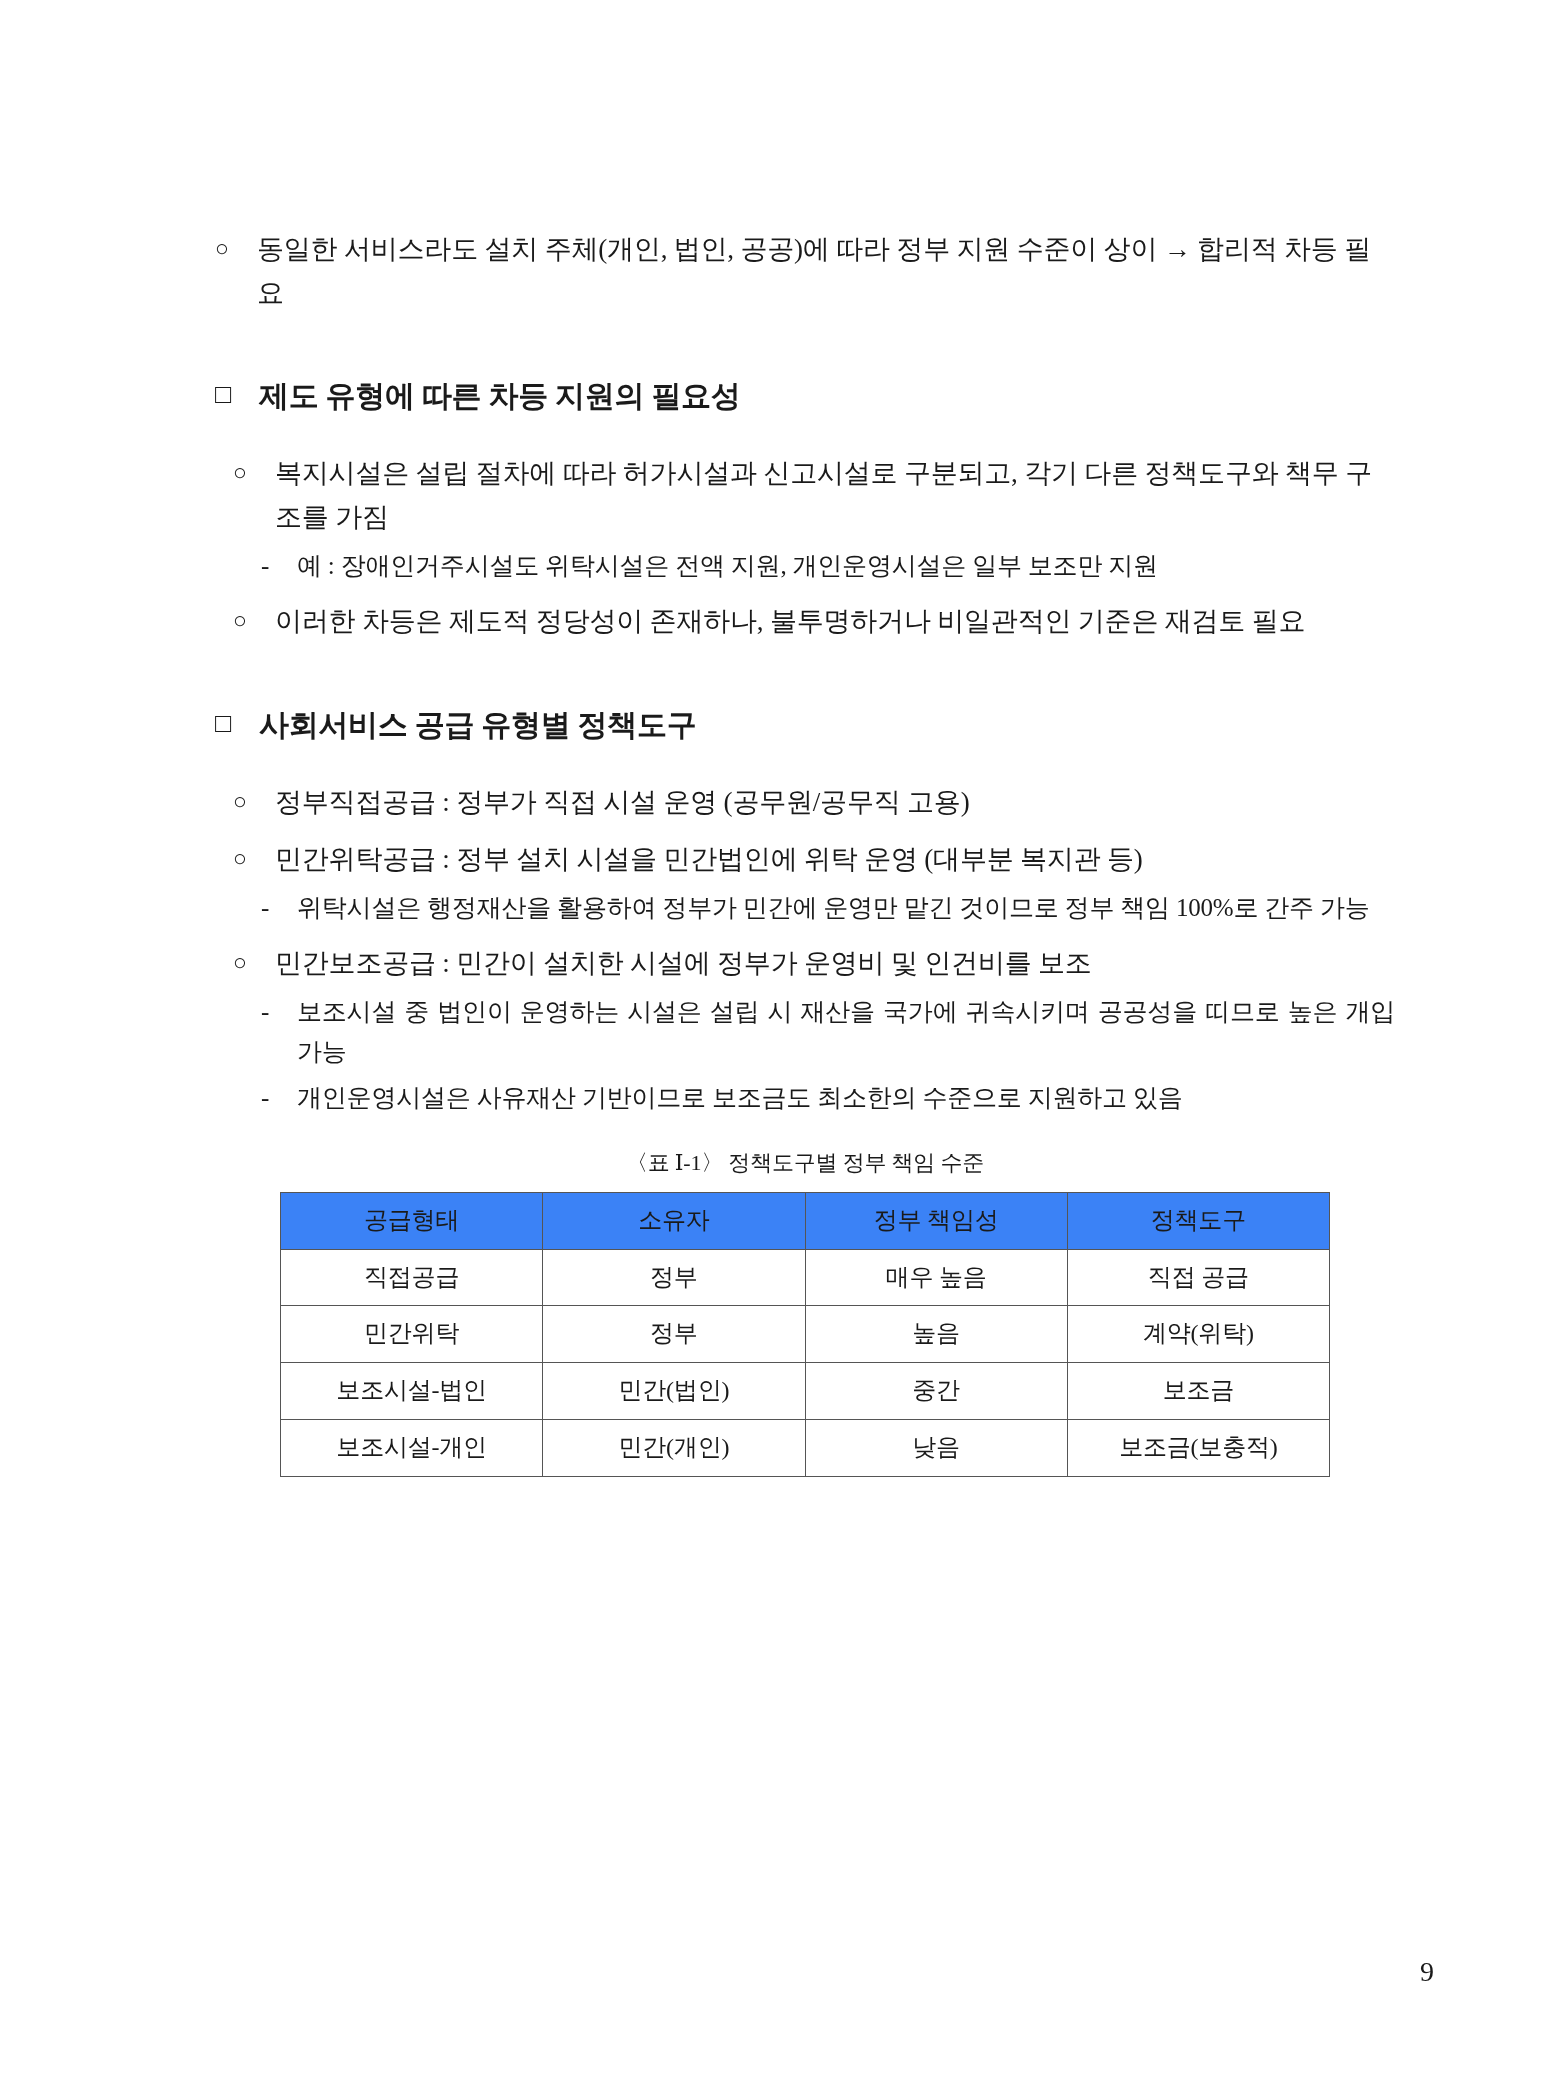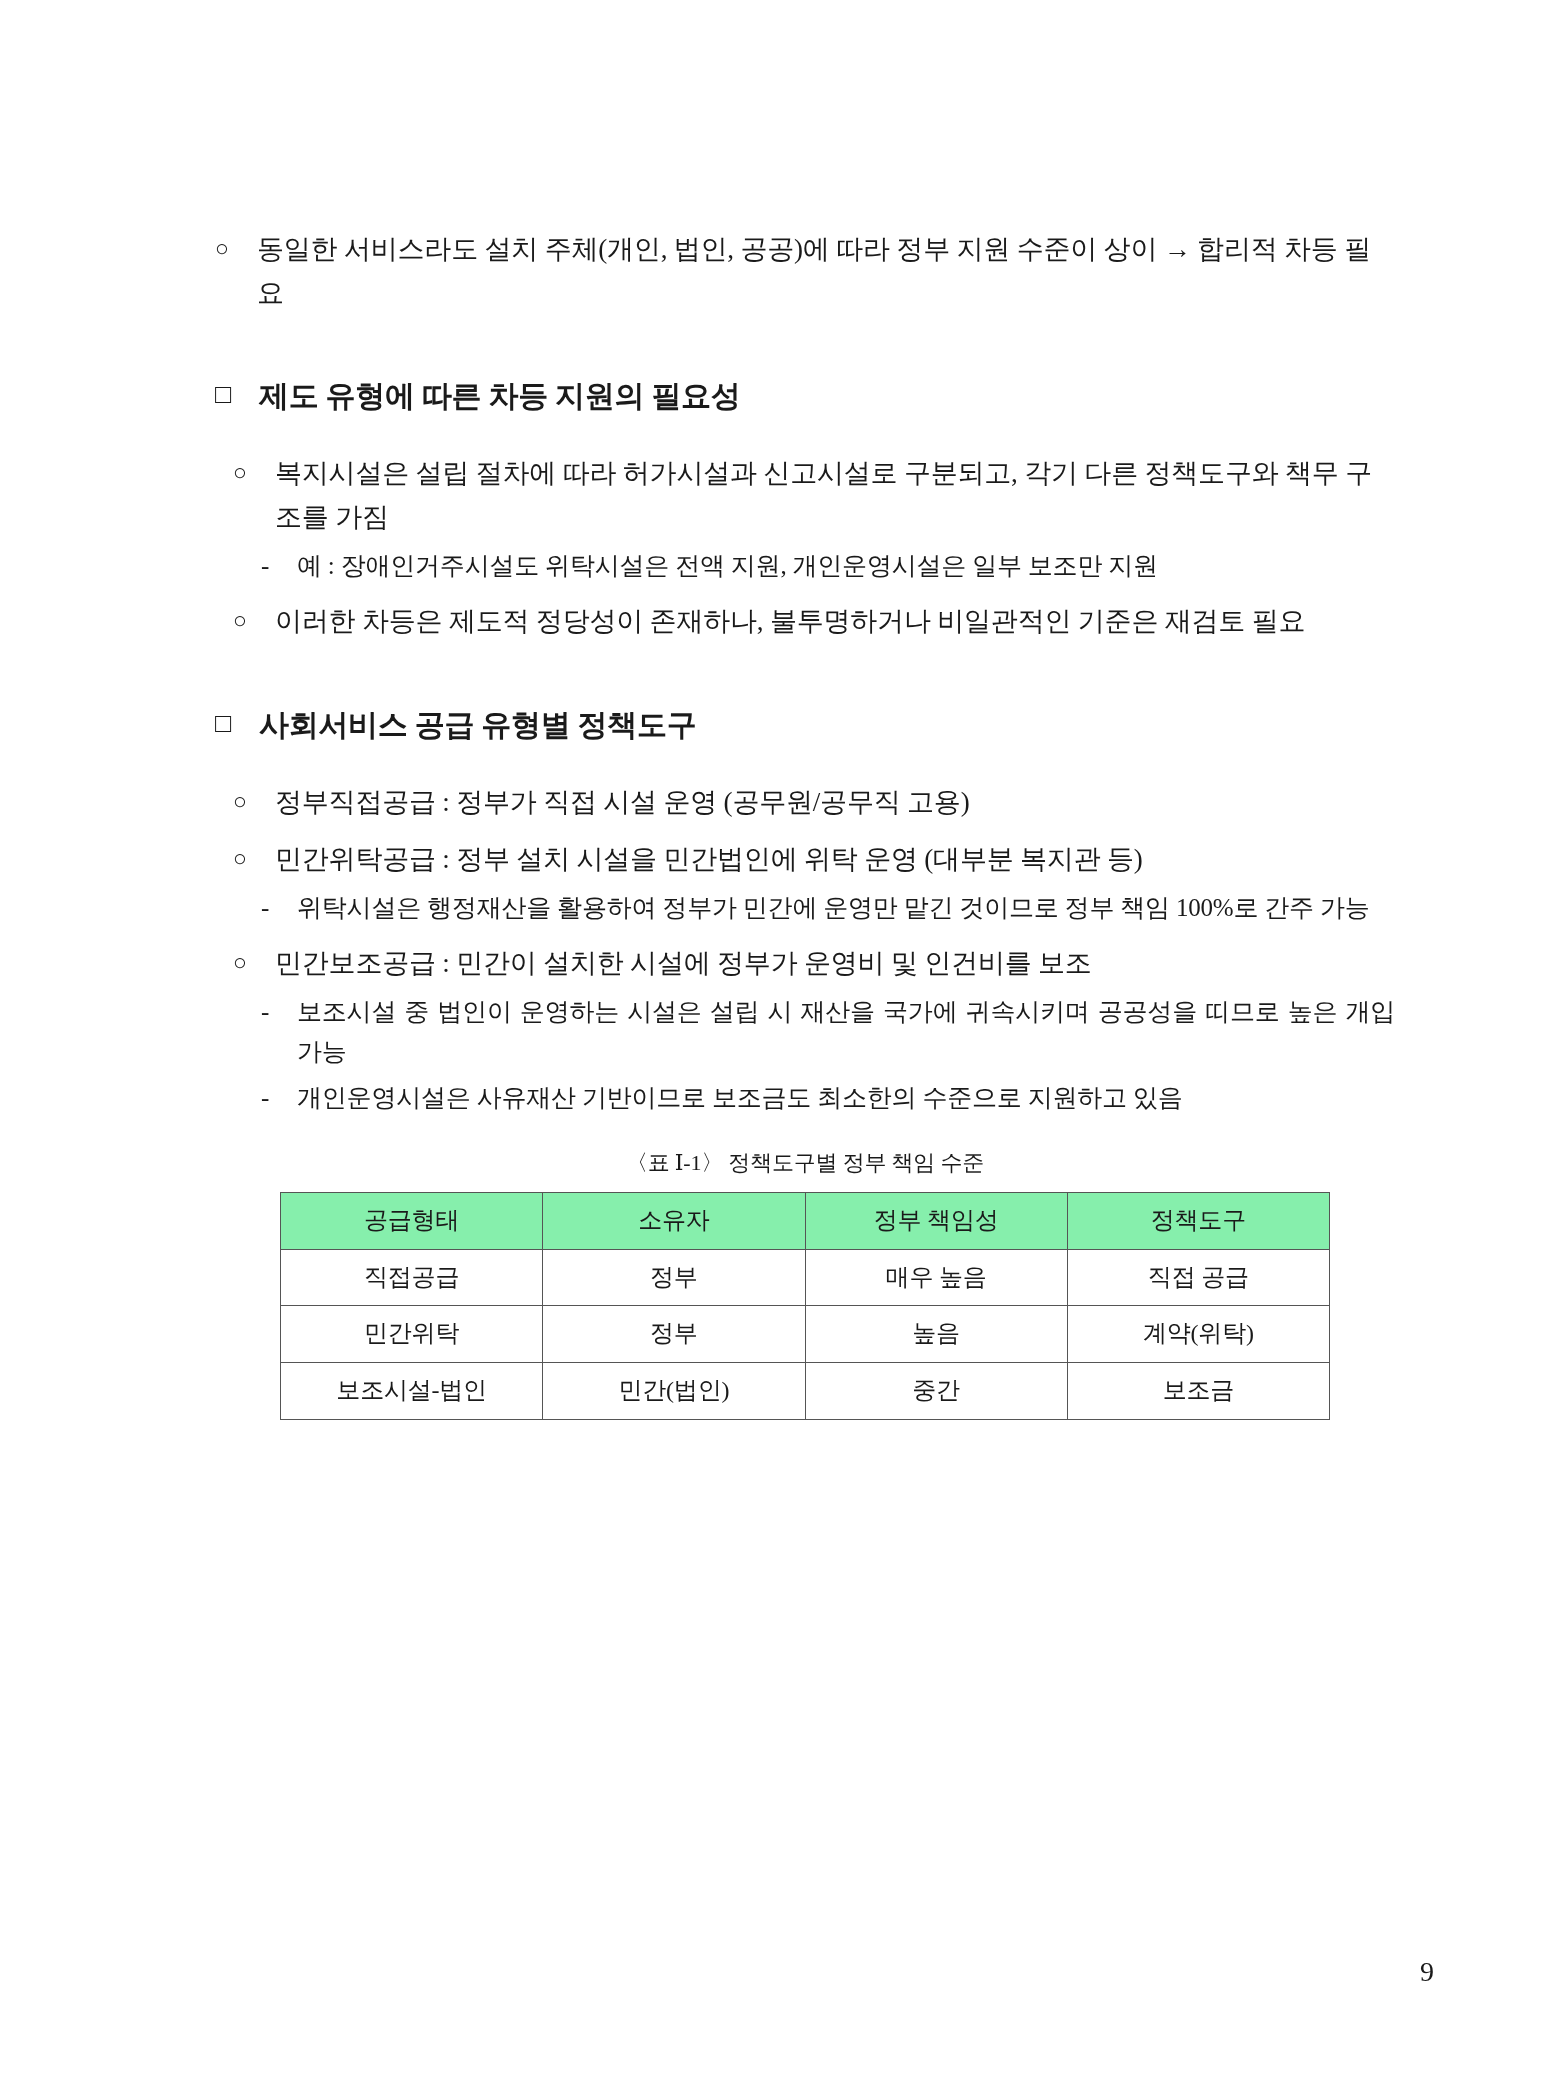--- a/index.html
+++ b/index.html
@@ -128,21 +128,21 @@
   table.doc-table th,
   table.doc-table td {
     border: 1px solid #555;
     text-align: center;
     font-size: 24px;
     letter-spacing: -0.2px;
     padding: 13px 4px 14px 4px;
     line-height: 1.2;
   }
   table.doc-table thead th {
-    background: #86efac;
+    background: #3b82f6;
     font-weight: normal;
   }
 
   
   .folio {
     position: absolute;
     bottom: 106px;
     right: 110px;
     font-size: 28px;
     color: #1a1a1a;
@@ -263,20 +263,26 @@
           <td>정부</td>
           <td>높음</td>
           <td>계약(위탁)</td>
         </tr>
         <tr>
           <td>보조시설-법인</td>
           <td>민간(법인)</td>
           <td>중간</td>
           <td>보조금</td>
         </tr>
+        <tr>
+          <td>보조시설-개인</td>
+          <td>민간(개인)</td>
+          <td>낮음</td>
+          <td>보조금(보충적)</td>
+        </tr>
       </tbody>
     </table>
 
   </div>
 
   <div class="folio">9</div>
 
 </div>
 
 </body></html>

